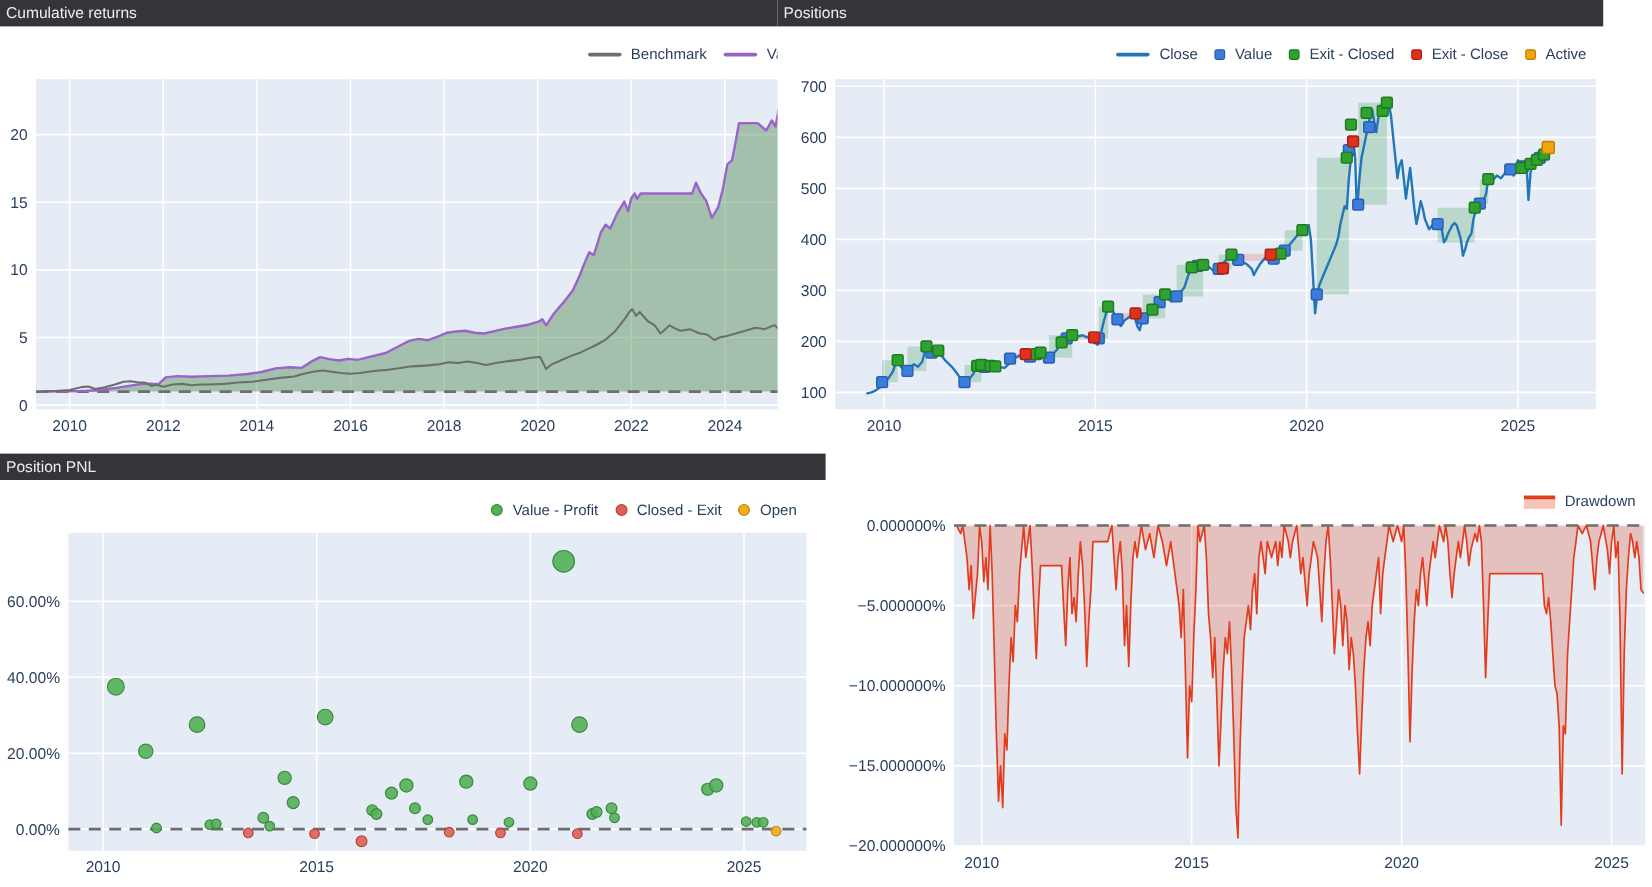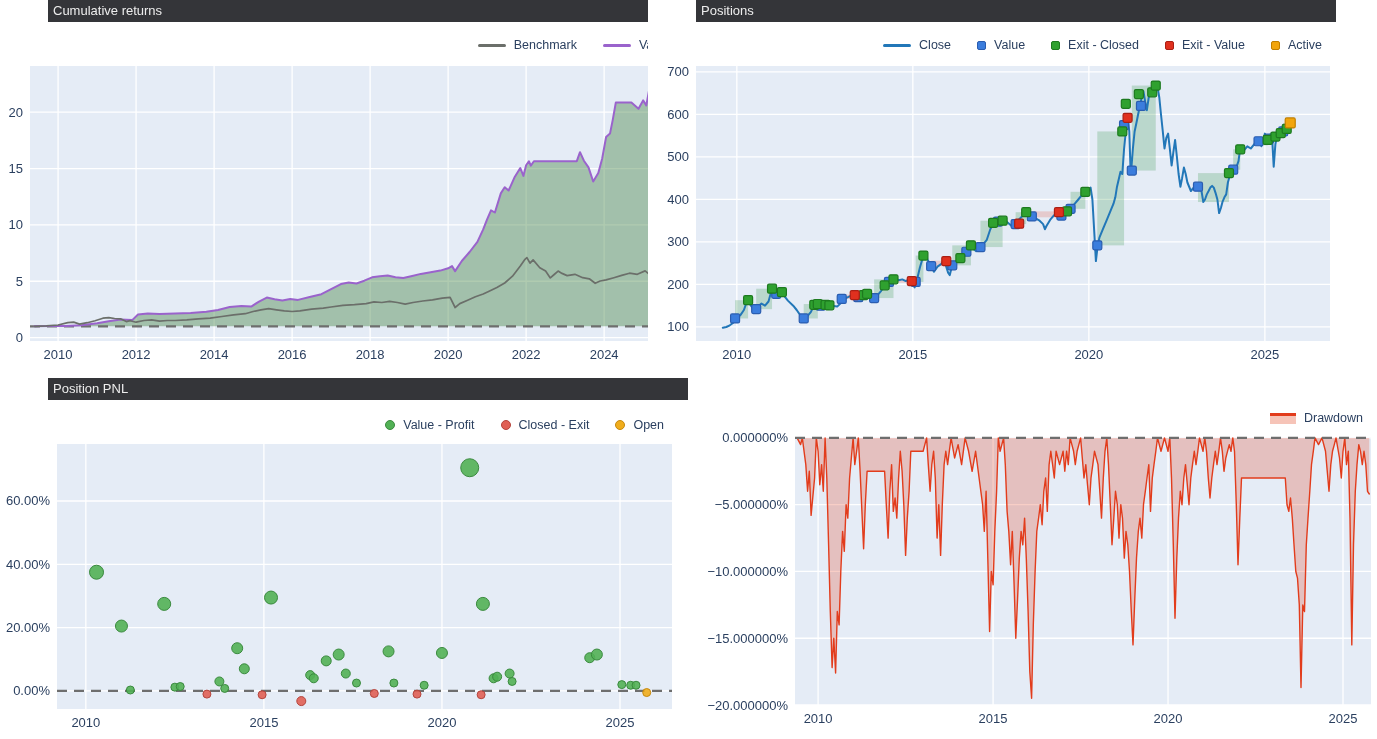--- a/index.html
+++ b/index.html
@@ -4,24 +4,24 @@
 <style>
   html,body{margin:0;padding:0;}
   body{
     width:1377px;height:739px;position:relative;background:#ffffff;
     font-family:"Liberation Sans","DejaVu Sans",sans-serif;overflow:hidden;
   }
   .panel{position:absolute;background:#ffffff;}
   .titlebar{
     position:absolute;left:0;top:0;right:0;height:22px;line-height:22px;
     background:#343539;color:#ededed;font-size:13px;padding-left:5px;
-    box-sizing:border-box;white-space:nowrap;margin-left:48px;
+    box-sizing:border-box;white-space:nowrap;
   }
   .legend{
-    position:absolute;display:flex;align-items:center;gap:26px;
+    position:absolute;display:flex;align-items:center;gap:14px;
     font-size:12.5px;color:#2a3f5f;white-space:nowrap;
   }
   .legend .li{display:flex;align-items:center;gap:8px;cursor:pointer;}
   .sw-line{width:28px;height:3px;border-radius:2px;}
   .sw-square{width:9px;height:9px;border-radius:2px;box-sizing:border-box;}
   .sw-circle{width:10px;height:10px;border-radius:50%;box-sizing:border-box;}
   .sw-ddown{width:26px;height:11px;box-sizing:border-box;}
   svg.chart{position:absolute;left:0;top:0;}
   svg text{font-family:"Liberation Sans","DejaVu Sans",sans-serif;}
 </style>
@@ -91,21 +91,21 @@
       <span class="li">
         <span class="sw-square" style="background: rgb(59, 125, 221); border: 1px solid rgb(42, 93, 176);"></span>
         <span>Value</span>
       </span>
       <span class="li">
         <span class="sw-square" style="background: rgb(47, 161, 47); border: 1px solid rgb(29, 122, 31);"></span>
         <span>Exit - Closed</span>
       </span>
       <span class="li">
         <span class="sw-square" style="background: rgb(224, 48, 30); border: 1px solid rgb(170, 31, 20);"></span>
-        <span>Exit - Value</span>
+        <span>Exit - Close</span>
       </span>
       <span class="li">
         <span class="sw-square" style="background: rgb(242, 165, 12); border: 1px solid rgb(192, 127, 0);"></span>
         <span>Active</span>
       </span>
     </div>
   <svg class="chart" width="688" height="371" viewBox="0 0 688 371">
       <rect x="48" y="66" width="634" height="275" fill="#e5ecf6"></rect>
       <g>
         <line x1="88.83509161577192" x2="88.83509161577192" y1="66" y2="341" stroke="#ffffff" stroke-width="1.3"></line>

